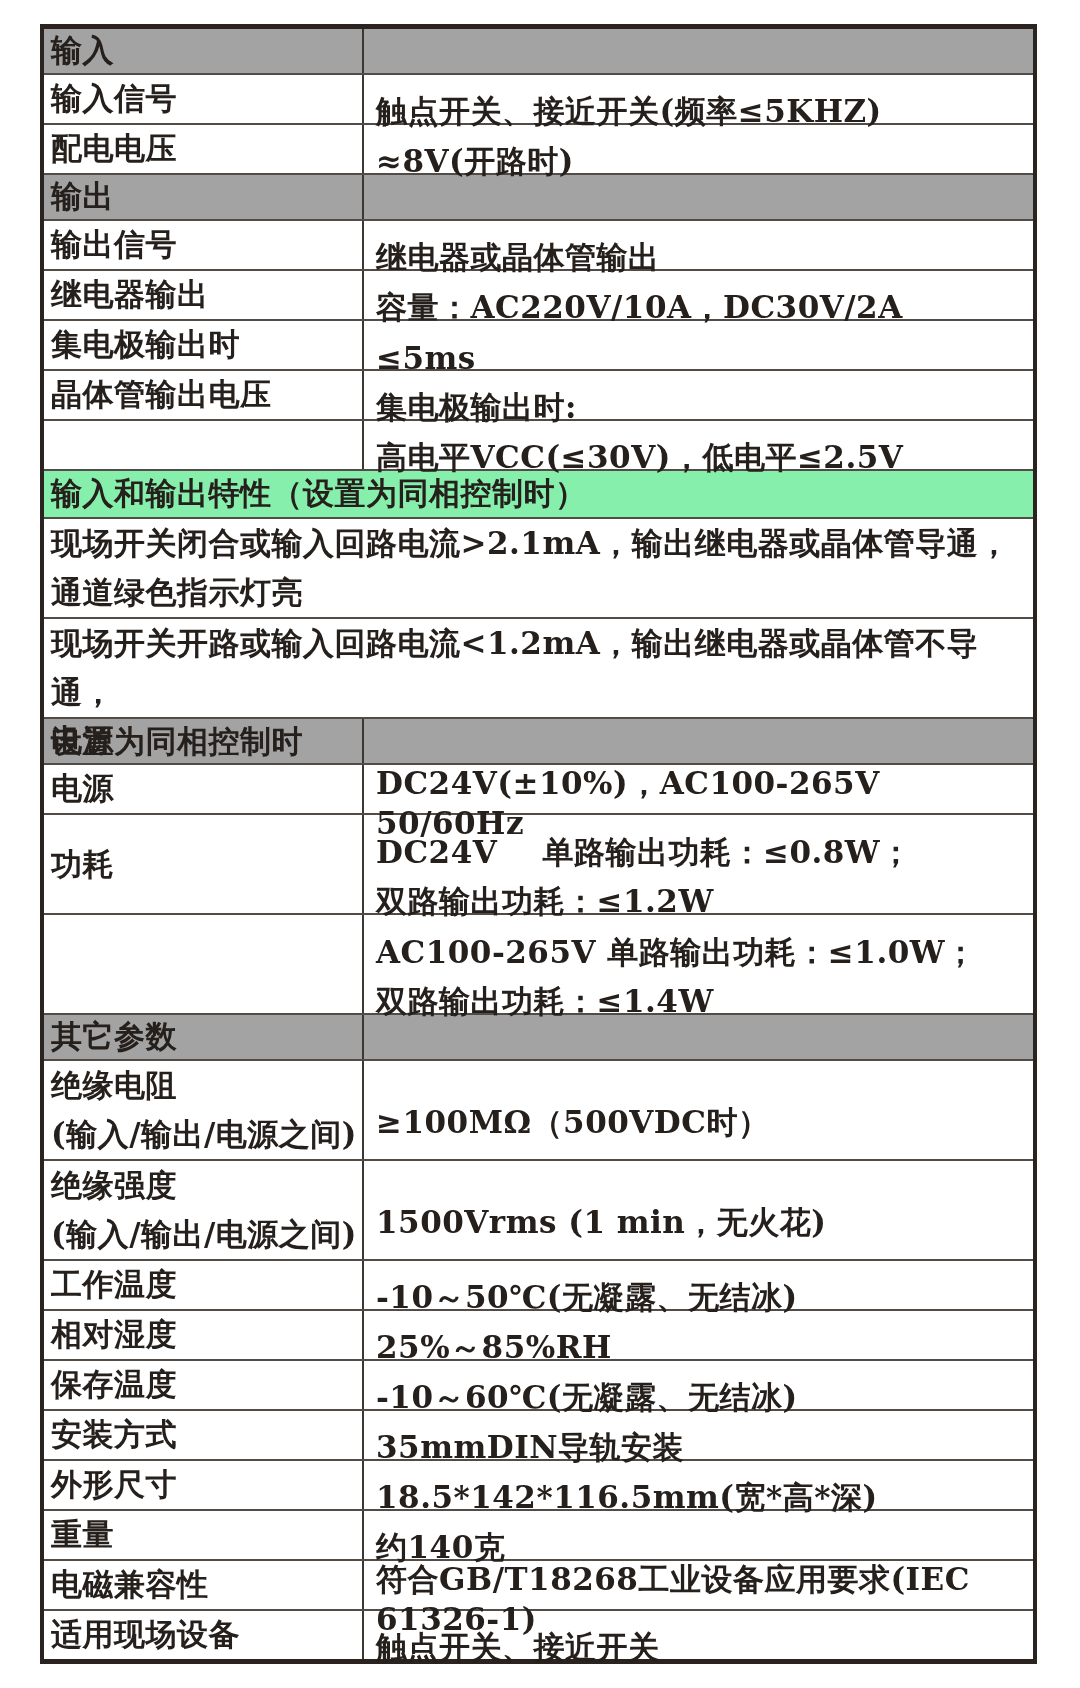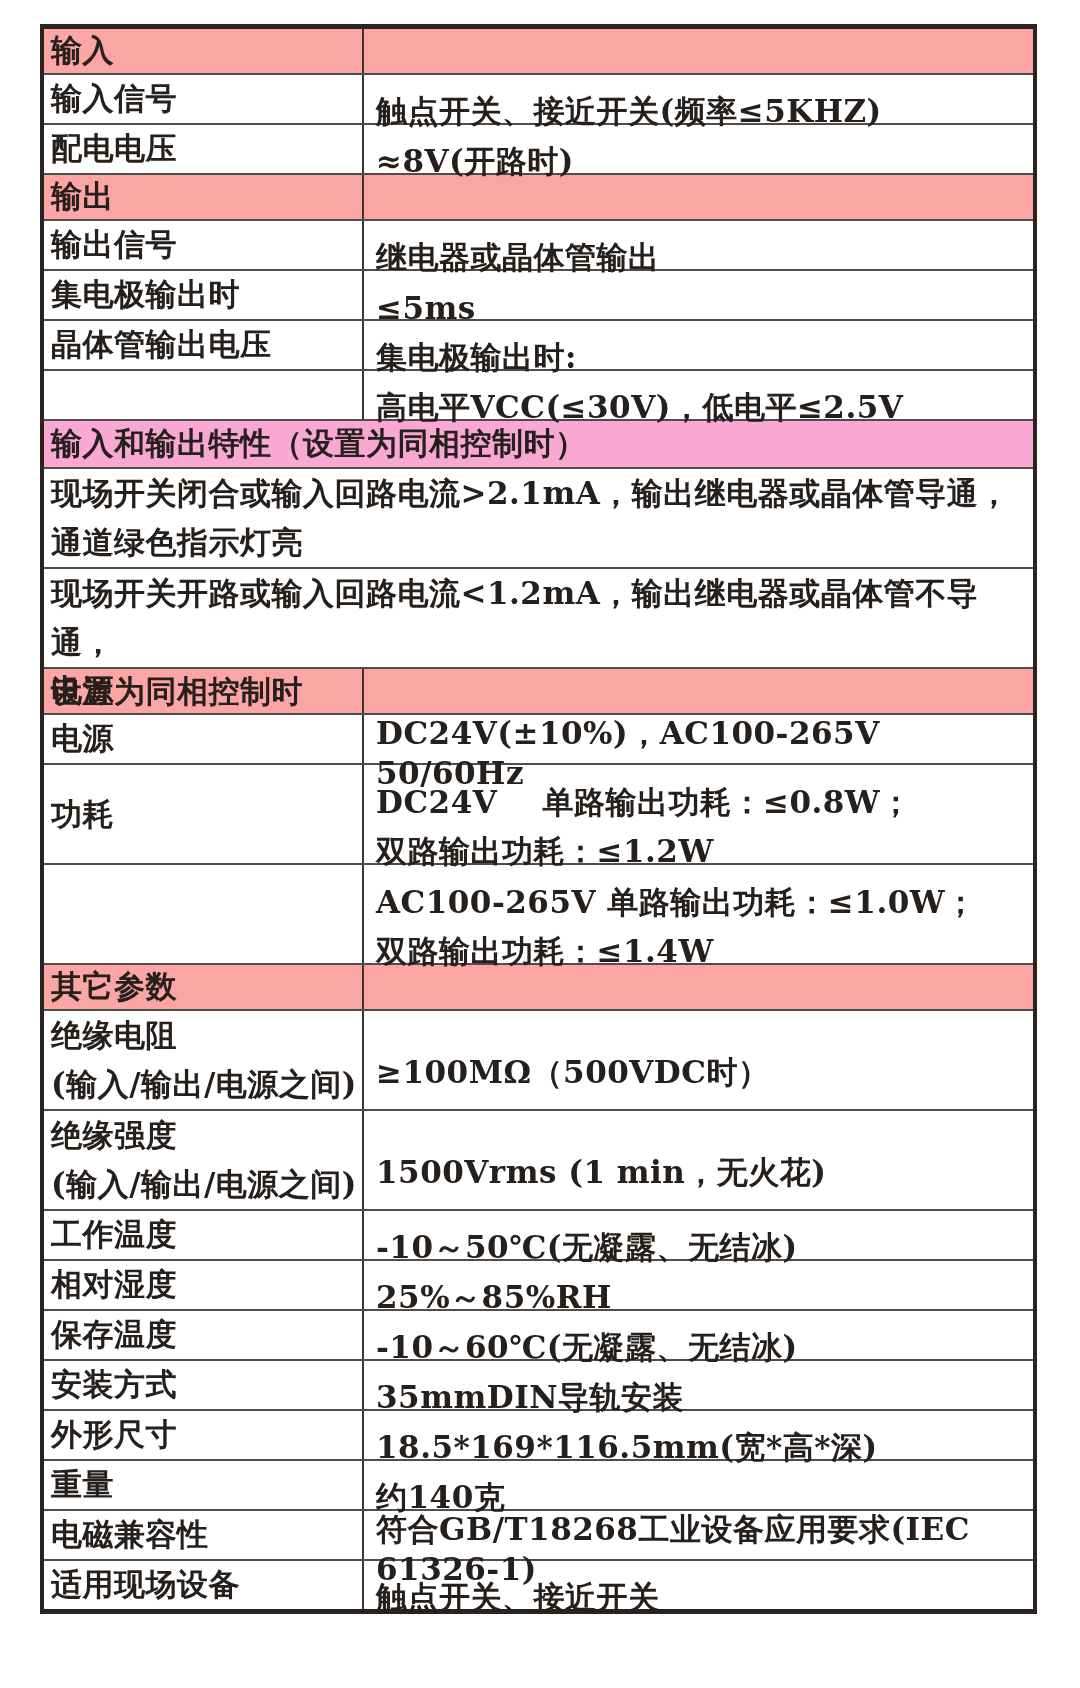--- a/index.html
+++ b/index.html
@@ -22,32 +22,32 @@
     display:flex;flex-direction:column;justify-content:center;
   }
   .val{
     flex:1;box-sizing:border-box;padding:0 6px 0 12px;
     display:flex;flex-direction:column;justify-content:center;margin-top:25px;
   }
   .val span,.lab span,.full span{white-space:pre-wrap;}
   
   .kv{height:48px;}
   
-  .sec{height:44px;background:#fca5a5;}
+  .sec{height:44px;background:#a3a3a3;}
   
   .tall{height:98px;}
   .tall .lab,.tall .val{justify-content:center;line-height:49px;}
   
   .full{
     flex:1;box-sizing:border-box;padding:0 6px 0 7px;
     display:flex;flex-direction:column;justify-content:center;
   }
   .note{height:98px;}
   .note .full{justify-content:flex-start;line-height:49px;}
-  .sechead{height:46px;background:#f9a8d4;justify-content:flex-end;}
+  .sechead{height:46px;background:#86efac;justify-content:flex-end;}
 </style>
 </head>
 <body>
 
 <div class="spec-table">
 
   <div class="r sec">
     <div class="lab">
         <span>输入</span>
       </div>
@@ -82,20 +82,28 @@
 
   <div class="r kv">
     <div class="lab">
         <span>输出信号</span>
       </div>
     <div class="val">
         <span>继电器或晶体管输出</span>
       </div>
   </div>
 
+  <div class="r kv">
+    <div class="lab">
+        <span>继电器输出</span>
+      </div>
+    <div class="val">
+        <span>容量：AC220V/10A，DC30V/2A</span>
+      </div>
+  </div>
 
   <div class="r kv">
     <div class="lab">
         <span>集电极输出时</span>
       </div>
     <div class="val">
         <span>≤5ms</span>
       </div>
   </div>
 
@@ -234,21 +242,21 @@
     <div class="val">
         <span>35mmDIN导轨安装</span>
       </div>
   </div>
 
   <div class="r kv">
     <div class="lab">
         <span>外形尺寸</span>
       </div>
     <div class="val">
-        <span>18.5*169*116.5mm(宽*高*深)</span>
+        <span>18.5*142*116.5mm(宽*高*深)</span>
       </div>
   </div>
 
   <div class="r kv">
     <div class="lab">
         <span>重量</span>
       </div>
     <div class="val">
         <span>约140克</span>
       </div>

